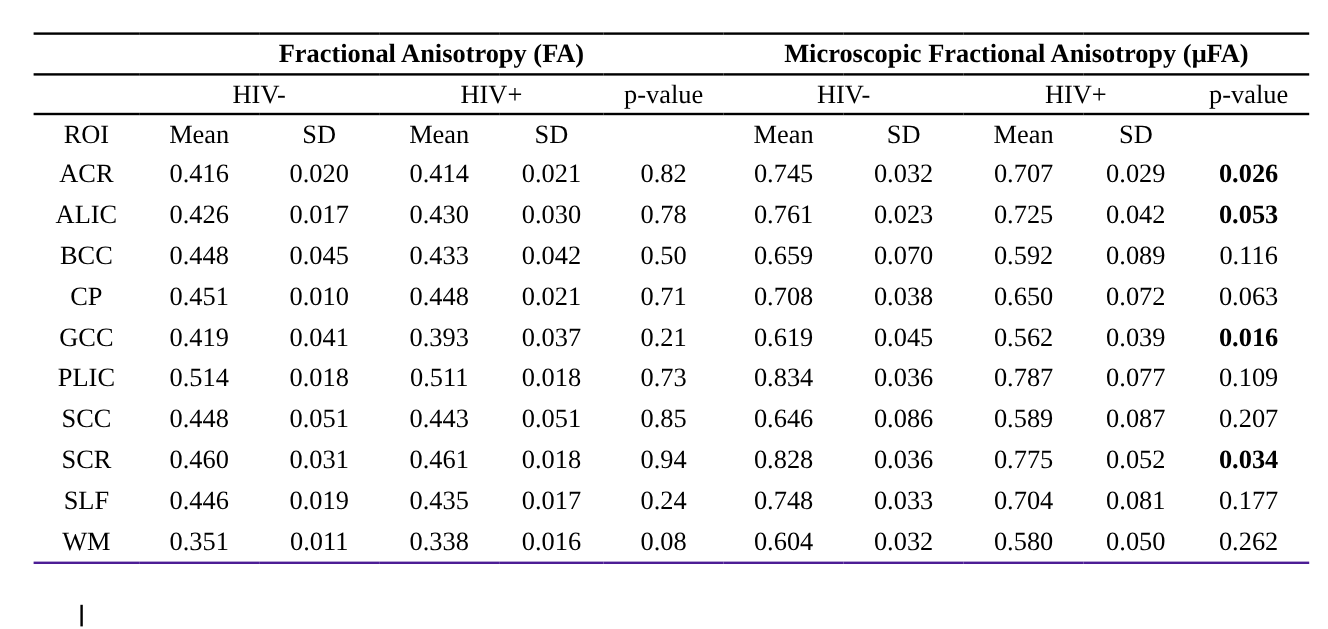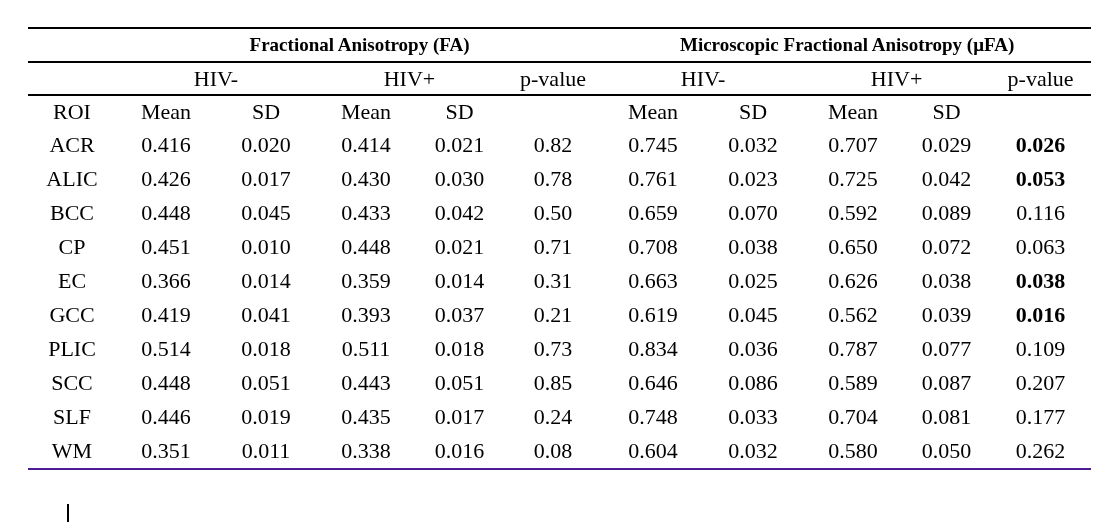--- a/index.html
+++ b/index.html
@@ -27,21 +27,21 @@
     margin: 0;
     text-align: center;
     font-weight: normal;
     white-space: nowrap;
     overflow: visible;
   }
   tr.group-row th {
     height: 32px;
     border-bottom: 2px solid #000;
     font-weight: bold;
-    font-size: 19px;
+    font-size: 22px;
   }
   tr.sub-row th {
     height: 31px;
     border-bottom: 2px solid #000;
     margin-top: 47px;
   }
   tr.colhead-row th {
     height: 32px;
     margin-top: 48px;
   }
@@ -158,33 +158,20 @@
           <td>0.448</td>
           <td>0.021</td>
           <td>0.71</td>
           <td>0.708</td>
           <td>0.038</td>
           <td>0.650</td>
           <td>0.072</td>
           <td>0.063</td>
         </tr>
         <tr>
-          <td>EC</td>
-          <td>0.366</td>
-          <td>0.014</td>
-          <td>0.359</td>
-          <td>0.014</td>
-          <td>0.31</td>
-          <td>0.663</td>
-          <td>0.025</td>
-          <td>0.626</td>
-          <td>0.038</td>
-          <td class="bold">0.038</td>
-        </tr>
-        <tr>
           <td>GCC</td>
           <td>0.419</td>
           <td>0.041</td>
           <td>0.393</td>
           <td>0.037</td>
           <td>0.21</td>
           <td>0.619</td>
           <td>0.045</td>
           <td>0.562</td>
           <td>0.039</td>
@@ -210,20 +197,33 @@
           <td>0.443</td>
           <td>0.051</td>
           <td>0.85</td>
           <td>0.646</td>
           <td>0.086</td>
           <td>0.589</td>
           <td>0.087</td>
           <td>0.207</td>
         </tr>
         <tr>
+          <td>SCR</td>
+          <td>0.460</td>
+          <td>0.031</td>
+          <td>0.461</td>
+          <td>0.018</td>
+          <td>0.94</td>
+          <td>0.828</td>
+          <td>0.036</td>
+          <td>0.775</td>
+          <td>0.052</td>
+          <td class="bold">0.034</td>
+        </tr>
+        <tr>
           <td>SLF</td>
           <td>0.446</td>
           <td>0.019</td>
           <td>0.435</td>
           <td>0.017</td>
           <td>0.24</td>
           <td>0.748</td>
           <td>0.033</td>
           <td>0.704</td>
           <td>0.081</td>

